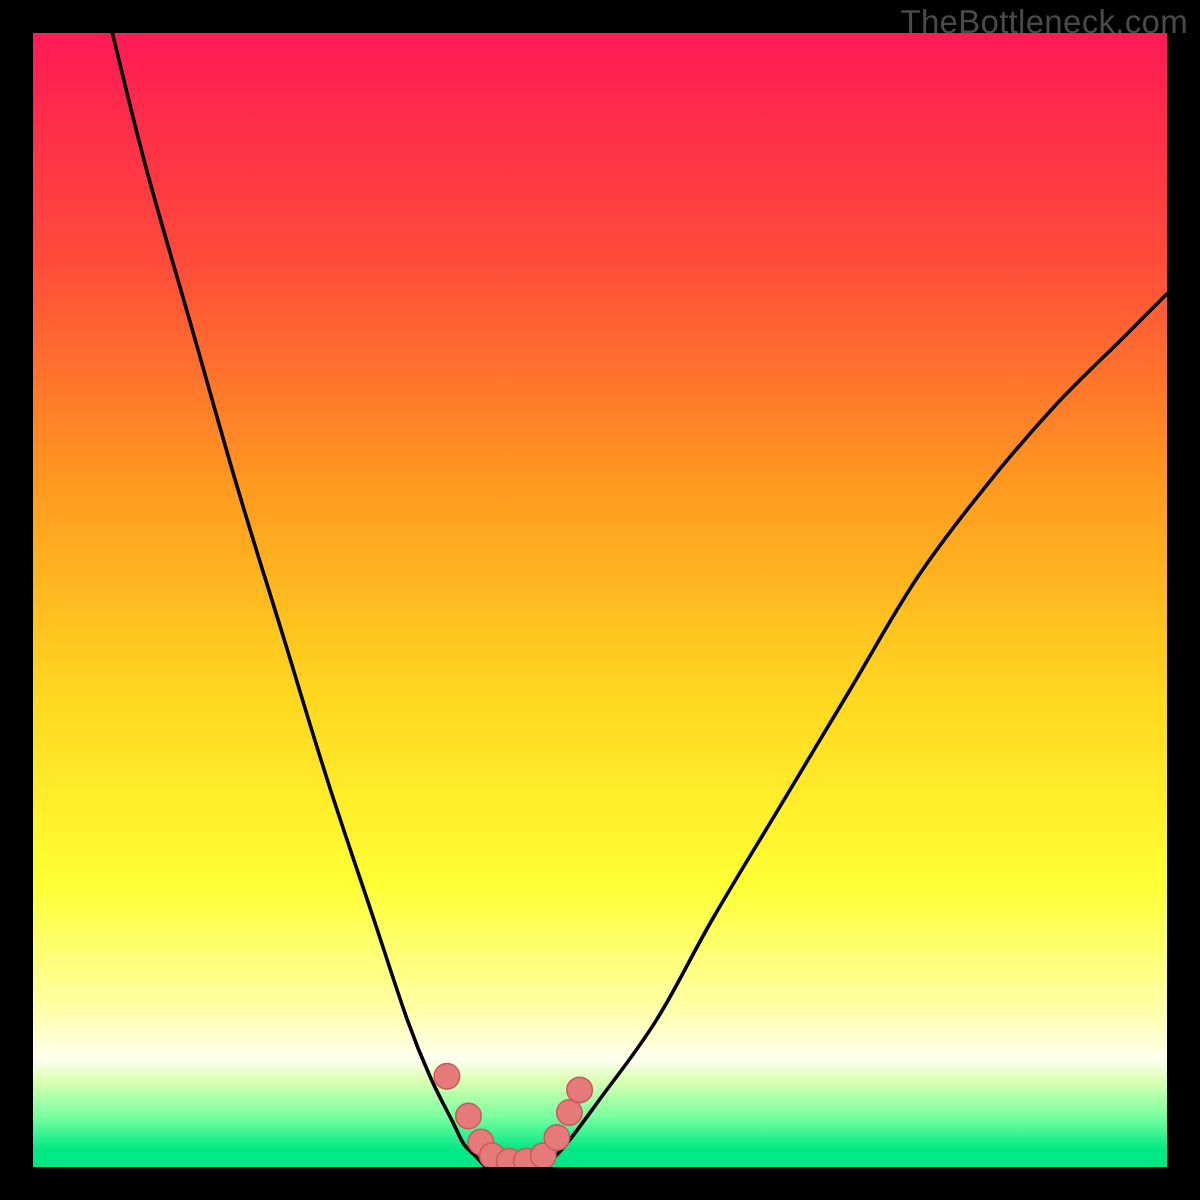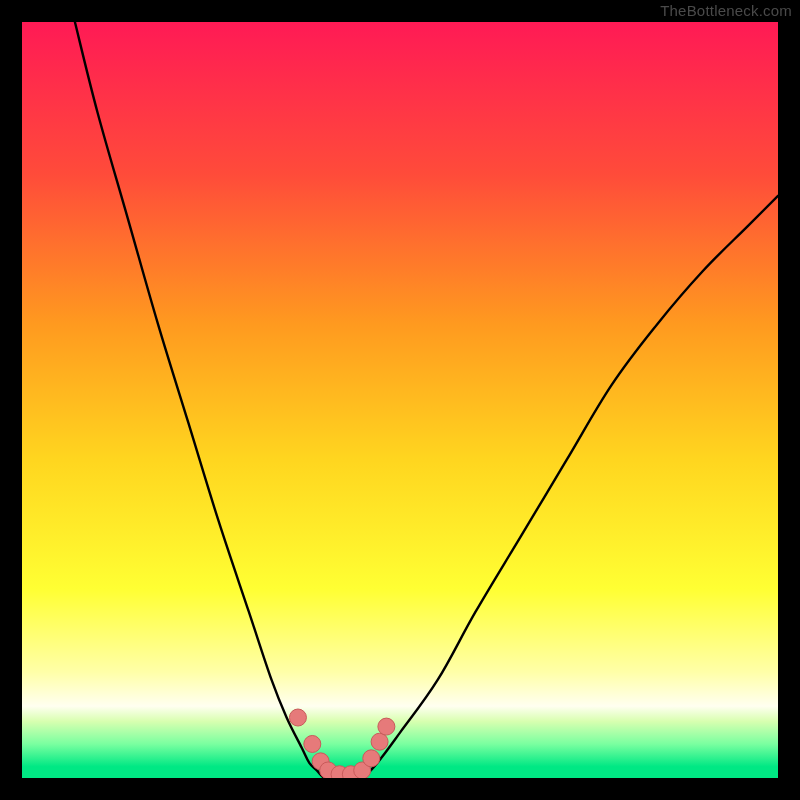--- a/index.html
+++ b/index.html
@@ -24,21 +24,21 @@
     left: 0;
     top: 0;
     width: 756px;
     height: 756px;
   }
   .watermark {
     position: absolute;
     top: 2px;
     right: 8px;
     color: #4a4a4a;
-    font-size: 15px;
+    font-size: 22px;
     letter-spacing: 0.2px;
     user-select: none;
   }
   svg { display: block; }
 </style>
 </head>
 <body>
 
 <div class="watermark">TheBottleneck.com</div>
 

